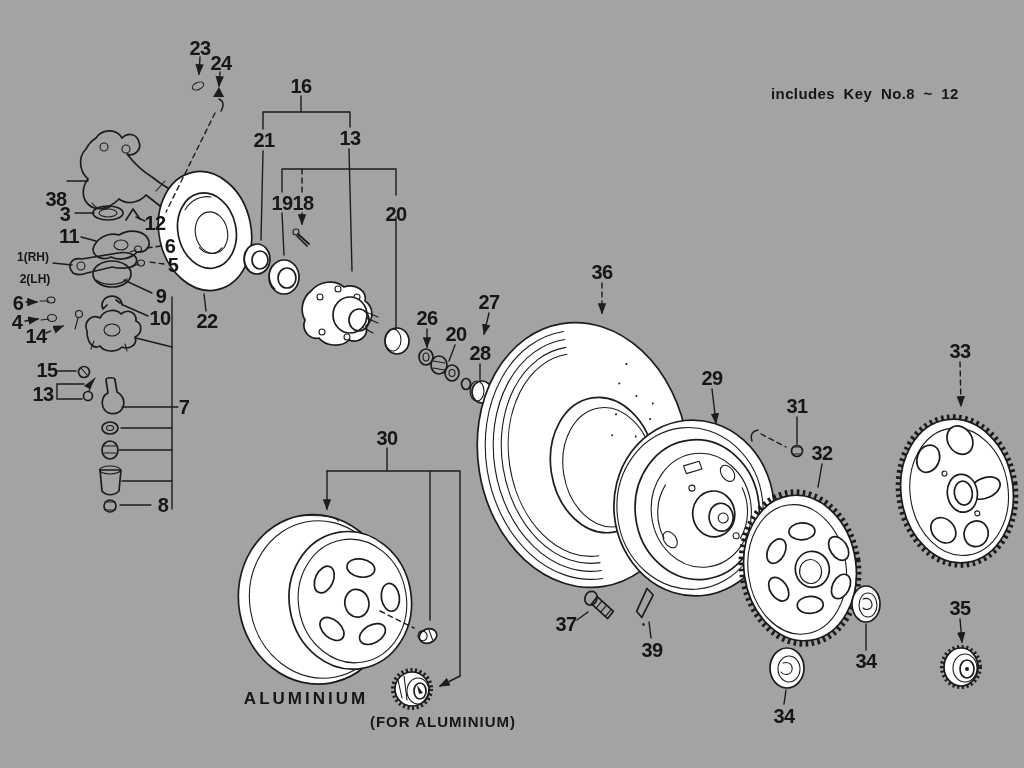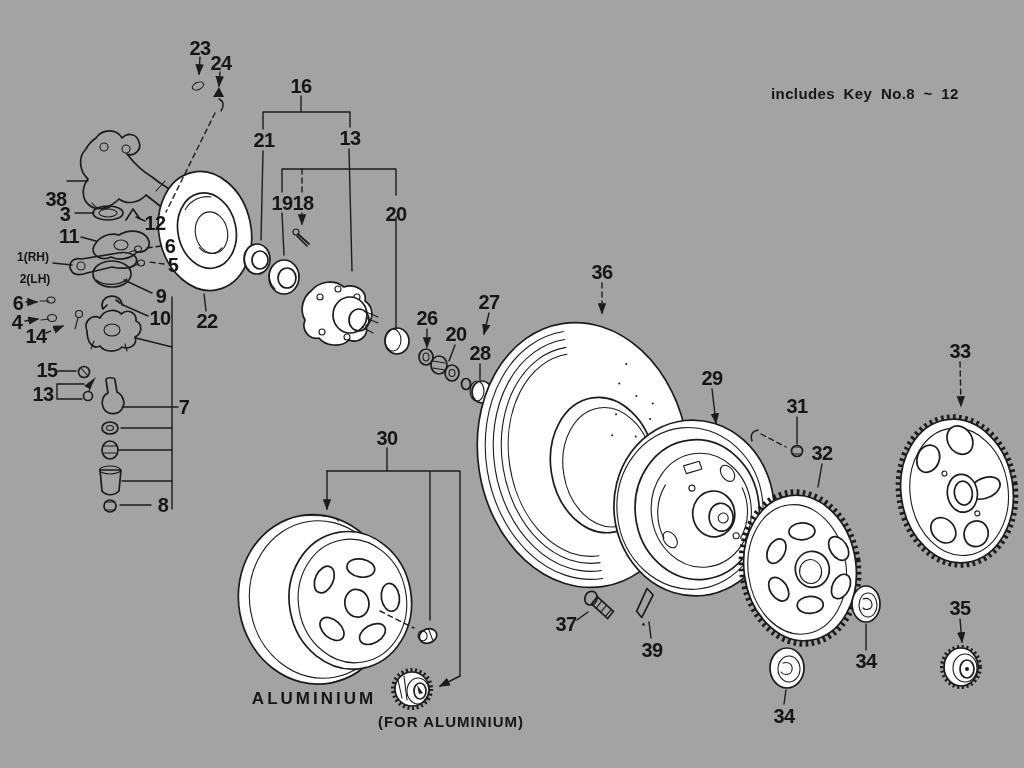--- a/index.html
+++ b/index.html
@@ -23,21 +23,21 @@
     position:absolute;transform:translate(-50%,-50%);
     font-weight:700;font-size:20px;color:#161616;white-space:nowrap;letter-spacing:-0.5px;
   }
   .callout.small{font-size:12px;letter-spacing:0;}
   .note{
     position:absolute;left:733px;top:80px;font-weight:700;font-size:15px;color:#161616;
     letter-spacing:0.4px;word-spacing:4px;white-space:nowrap;
   }
   .note .note2{margin-left:38px;margin-top:5px;}
   .caption{
-    position:absolute;transform:translate(-50%,-50%);font-weight:700;color:#161616;white-space:nowrap;margin-left:8px;
+    position:absolute;transform:translate(-50%,-50%);font-weight:700;color:#161616;white-space:nowrap;
   }
   .cap-alu{left:306px;top:699px;font-size:17px;letter-spacing:3px;}
   .cap-foralu{left:443px;top:721px;font-size:15px;letter-spacing:1px;}
 </style>
 </head>
 <body>
 
 <div id="canvas">
 
   <svg id="art" width="1024" height="768" viewBox="0 0 1024 768">

